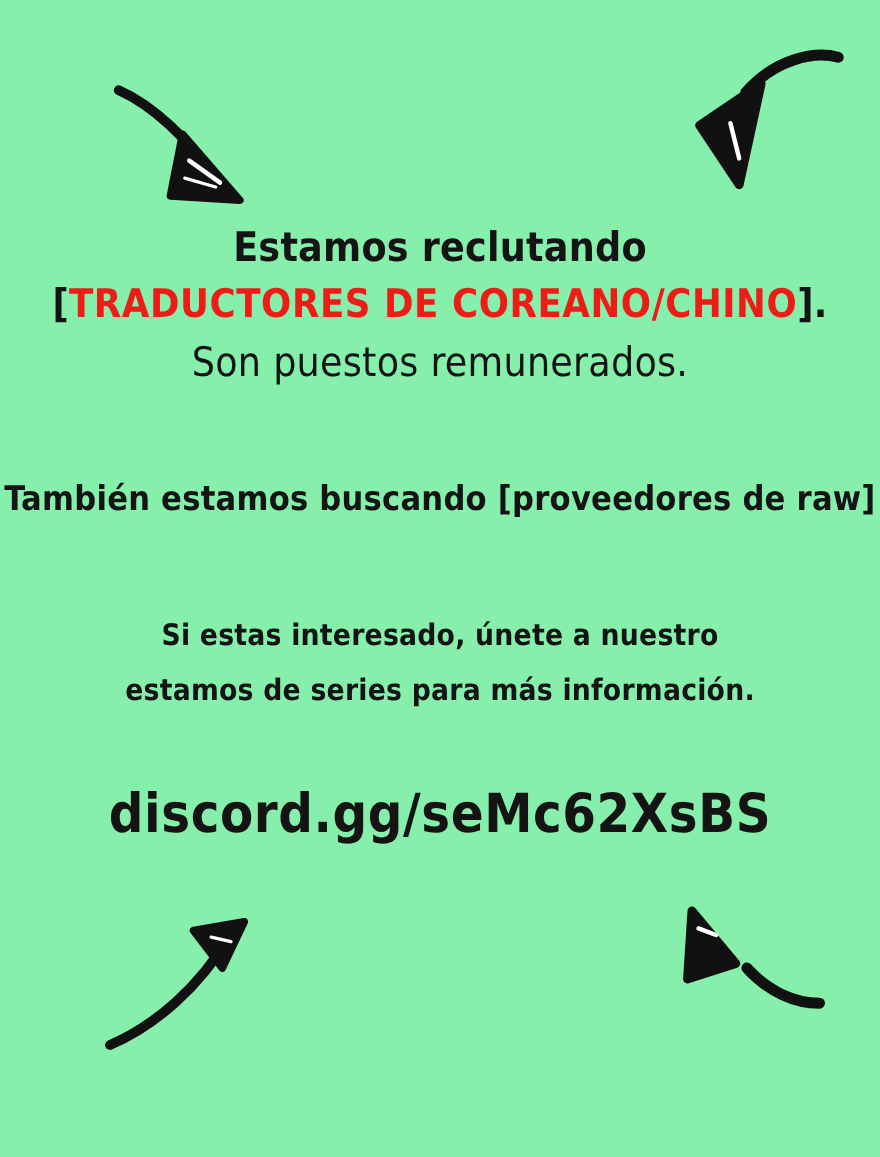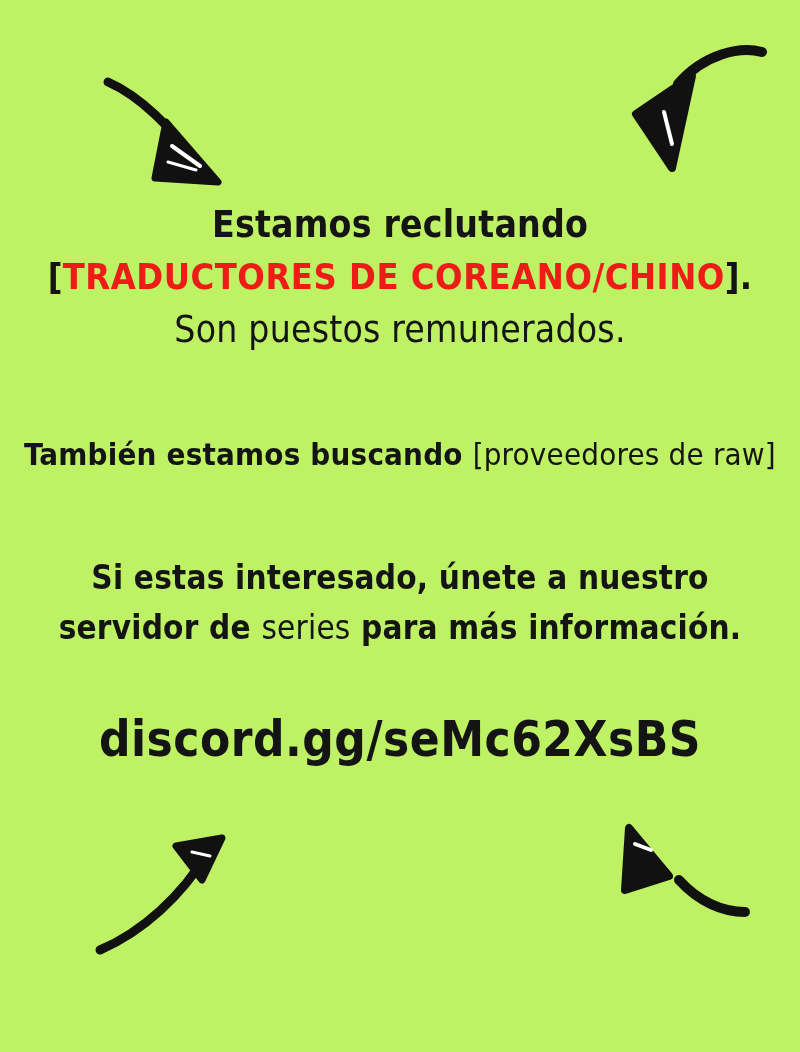--- a/index.html
+++ b/index.html
@@ -12,21 +12,21 @@
     height: 1052px;
     position: relative;
     overflow: hidden;
     font-family: "DejaVu Sans", sans-serif;
     color: #111111;
   }
 
   .canvas {
     position: absolute;
     inset: 0;
-    background: #bef264;
+    background: #86efac;
   }
 
   .arrow {
     position: absolute;
     pointer-events: none;
   }
   .arrow-tl { left: 100px;  top: 70px;  width: 160px; height: 140px; }
   .arrow-tr { left: 600px;  top: 40px;  width: 170px; height: 170px; }
   .arrow-bl { left: 90px;   top: 830px; width: 160px; height: 130px; }
   .arrow-br { left: 595px;  top: 820px; width: 160px; height: 110px; }
@@ -75,28 +75,28 @@
   }
 
   
   .p2 { top: 432px; }
   .p2 .line {
     font-size: 31px;
     font-weight: 600;
     line-height: 44px;
   }
   .strongblk {
-    font-weight: 400;
+    font-weight: 700;
     color: #141414;
   }
 
   
   .p3 { top: 553px; }
   .p3 .line {
-    font-size: 33px;
+    font-size: 27px;
     font-weight: 600;
     line-height: 50px;
   }
 
   
   .p4 { top: 705px; }
   .p4 .line {
     font-size: 49px;
     font-weight: 800;
     line-height: 70px;
@@ -138,20 +138,20 @@
     <span class="line l2"><span class="brk">[</span><span class="hl-red">TRADUCTORES DE COREANO/CHINO</span><span class="brk">].</span></span>
     <span class="line l3">Son puestos remunerados.</span>
   </div>
 
   <div class="text-block p2">
     <span class="line"><span>También estamos buscando </span><span class="strongblk">[proveedores de raw]</span></span>
   </div>
 
   <div class="text-block p3">
     <span class="line">Si estas interesado, únete a nuestro</span>
-    <span class="line"><span>servidor de </span><span class="strongblk">series</span><span> para más información.</span></span>
+    <span class="line"><span>estamos de </span><span class="strongblk">series</span><span> para más información.</span></span>
   </div>
 
   <div class="text-block p4">
     <span class="line">discord.gg/seMc62XsBS</span>
   </div>
 
 </div>
 
 </body></html>

